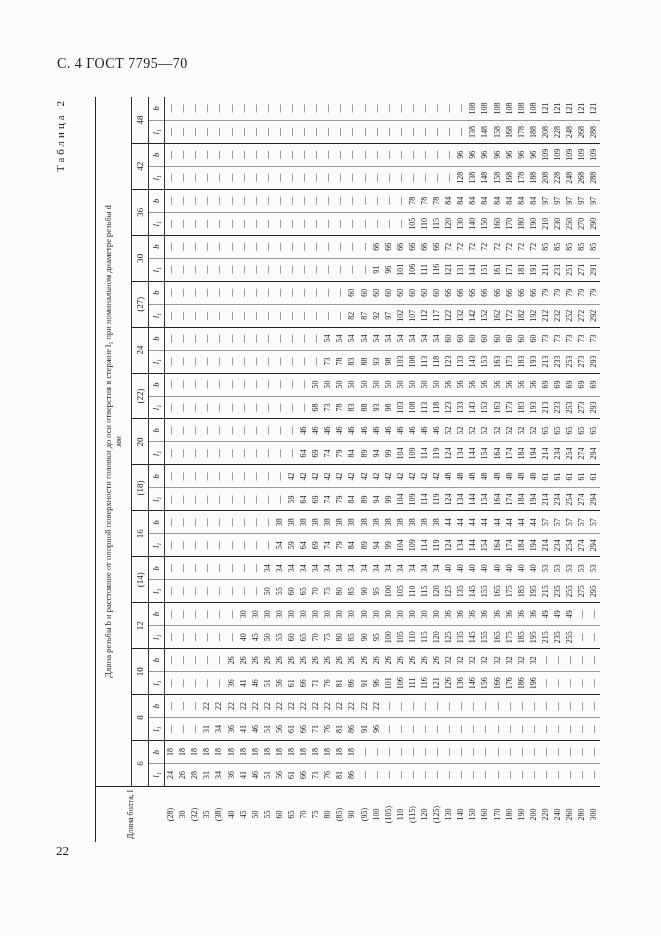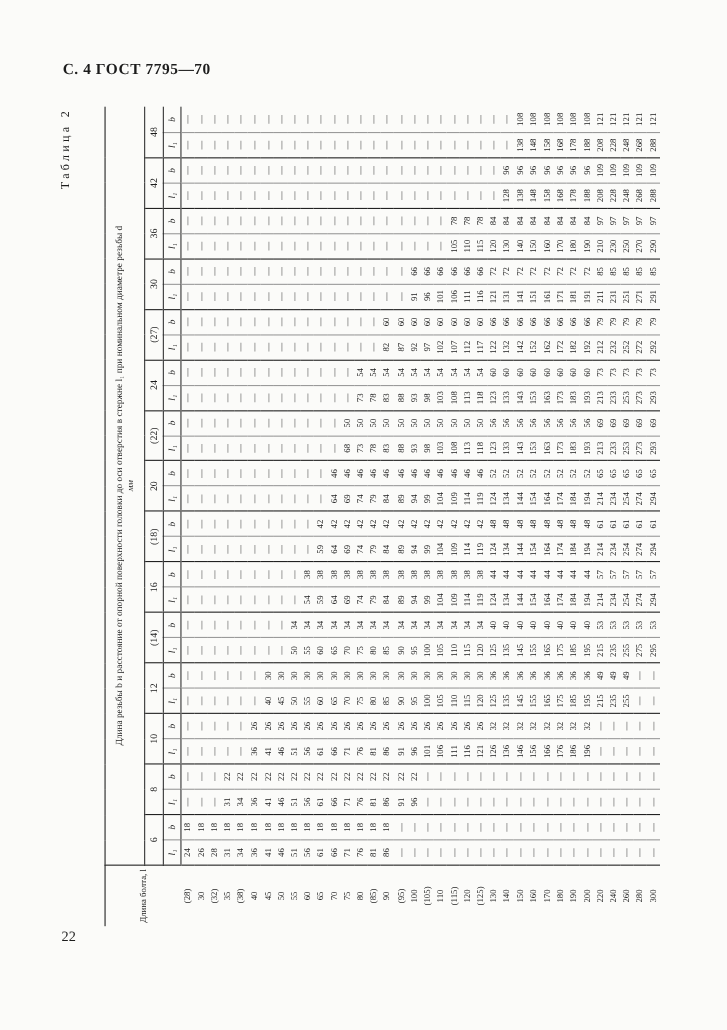--- a/index.html
+++ b/index.html
@@ -1,18 +1,18 @@
 <!DOCTYPE html>
 <html><head>
 <meta charset="utf-8">
 <style>
   html,body{margin:0;padding:0;}
   body{width:661px;height:936px;position:relative;background:#fbfbf9;overflow:hidden;
        font-family:"Liberation Serif","DejaVu Serif",serif;color:#1c1c1c;}
-  .doc-header{position:absolute;left:57px;top:56px;font-size:14px;font-weight:bold;
+  .doc-header{position:absolute;left:57px;top:56px;font-size:14px;font-weight:normal;
        letter-spacing:0.5px;text-align:center;}
   .page-number{position:absolute;left:56px;top:843px;font-size:13px;}
   
   .rot{position:absolute;left:50px;top:92px;width:750px;height:560px;
        transform:rotate(-90deg) translateX(-750px);transform-origin:0 0;}
   .caption-strip{position:relative;height:45px;}
   .tbl-caption{position:absolute;right:6px;top:4px;font-size:11px;letter-spacing:3px;}
   table.gost{border-collapse:collapse;table-layout:fixed;width:745px;
        font-size:8px;line-height:9px;text-align:center;}
   table.gost td, table.gost th{padding:0;font-weight:normal;overflow:hidden;white-space:nowrap;}

